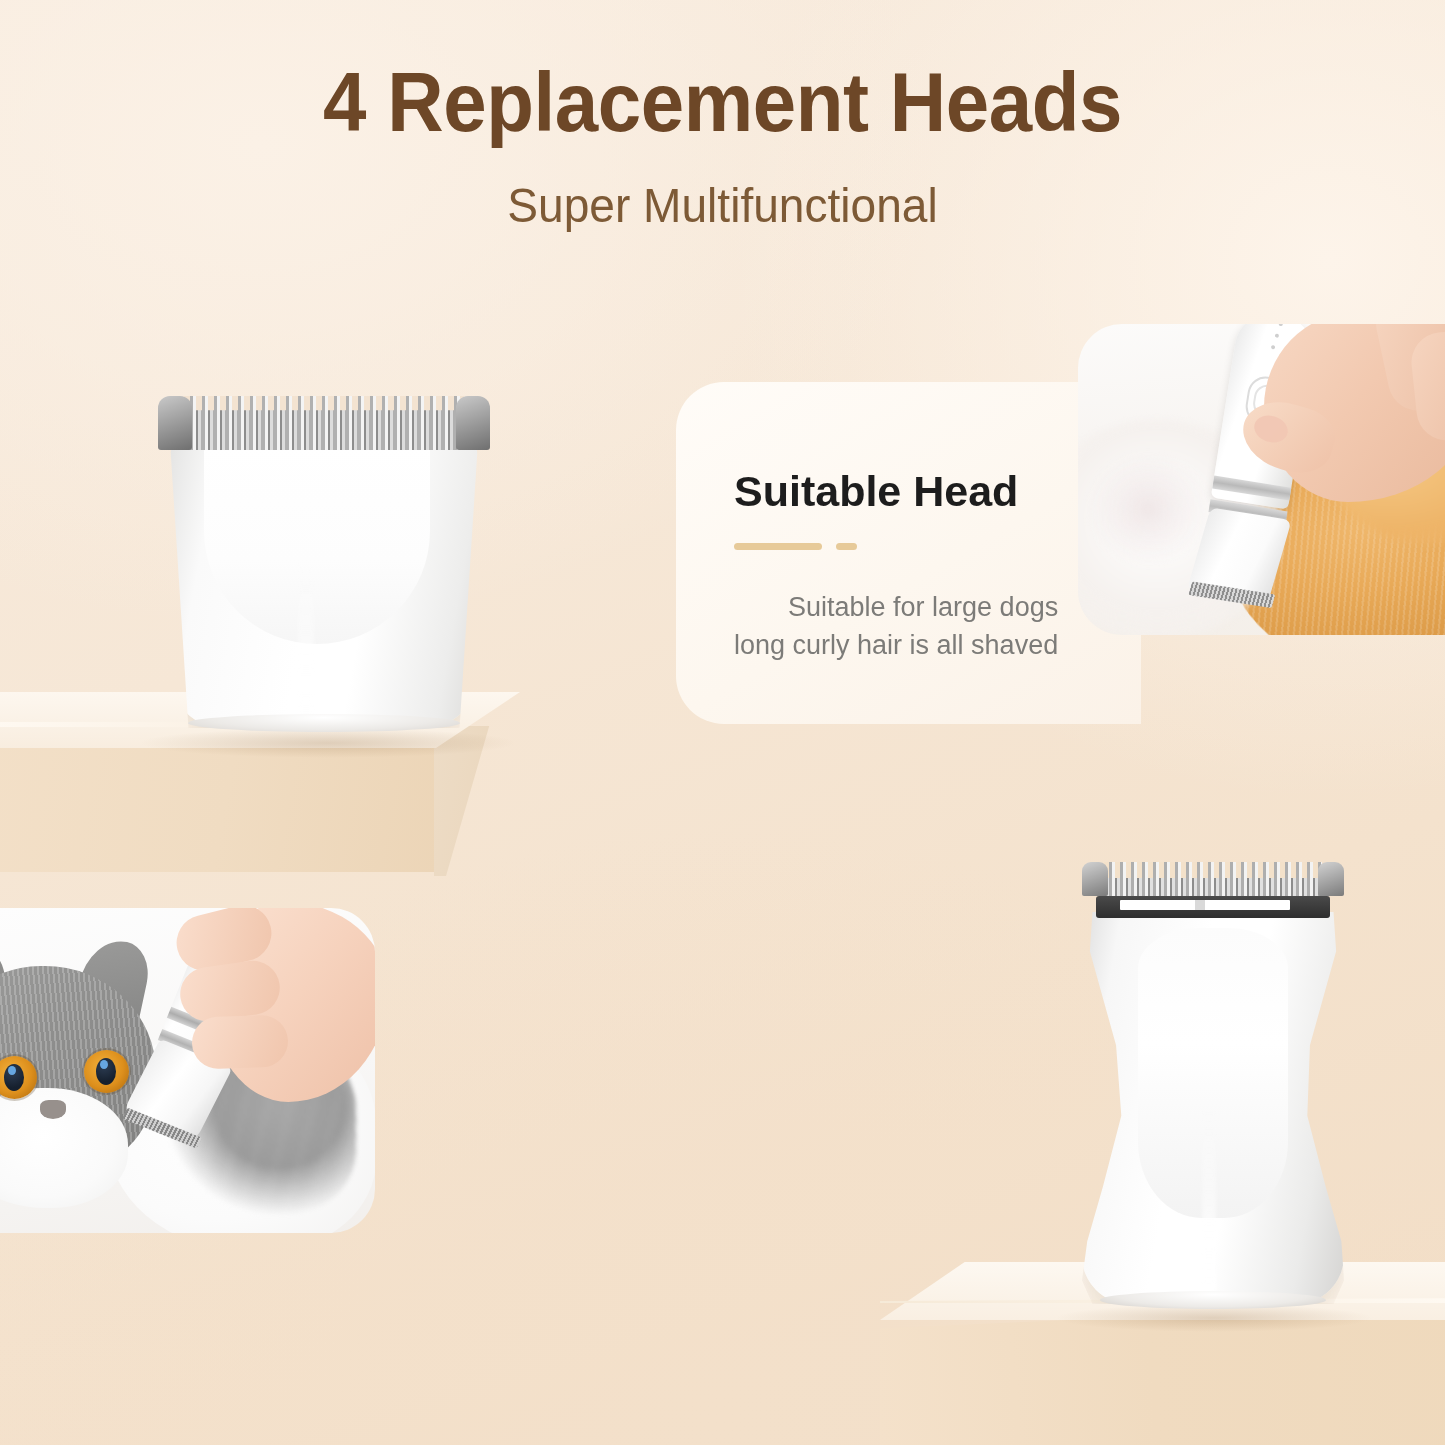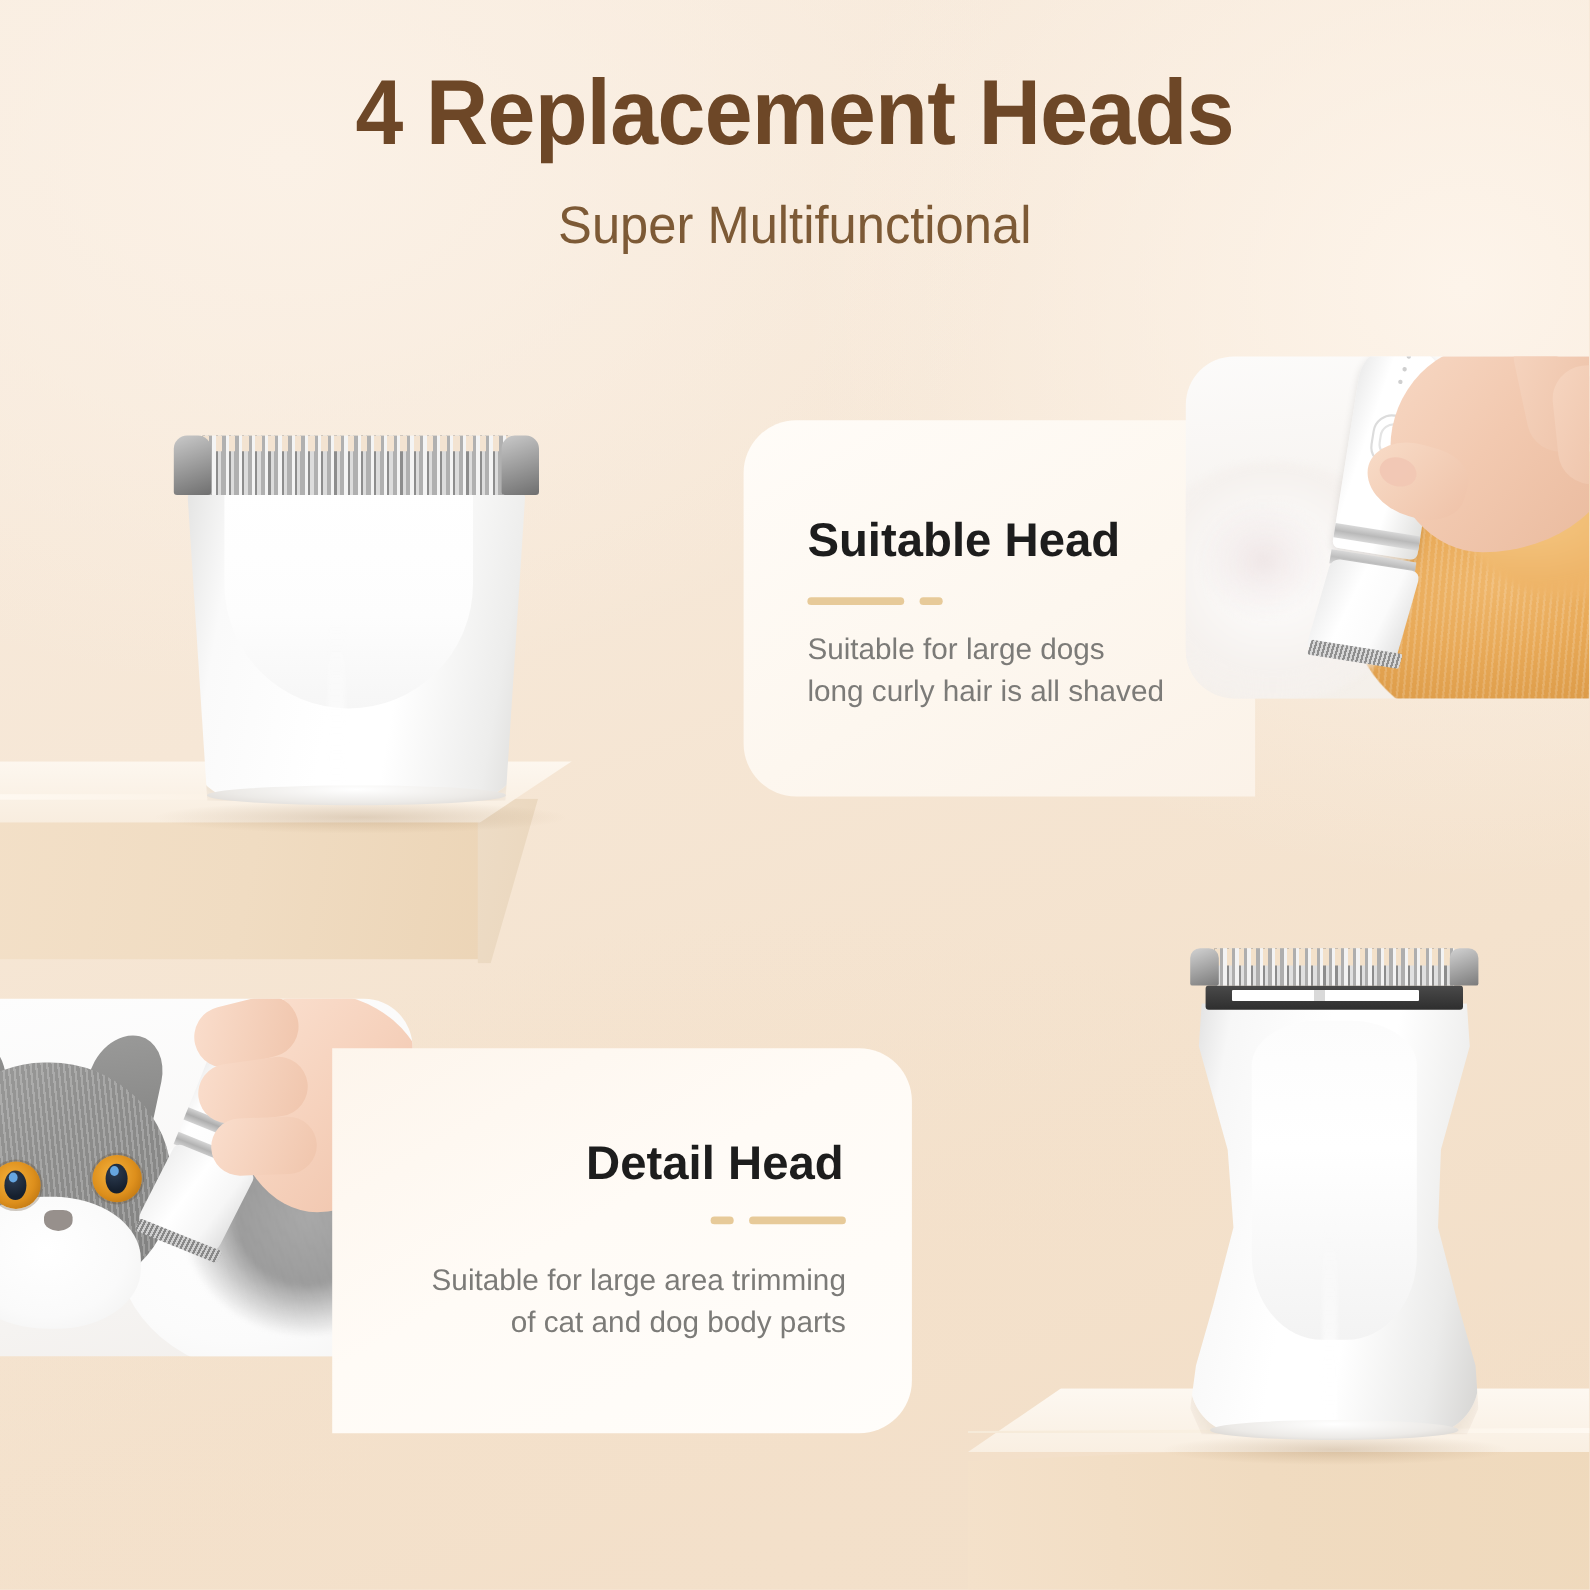--- a/index.html
+++ b/index.html
@@ -97,21 +97,21 @@
   .divider{position:absolute;display:flex;align-items:center;gap:14px;height:8px;}
   .card-standard .divider{left:58px;top:160px;}
   .card-detail .divider{right:60px;top:152px;}
   .dash-long{width:88px;height:7px;border-radius:4px;background:#e7ca99;}
   .dash-short{width:21px;height:7px;border-radius:4px;background:#e7ca99;}
 
   .head-desc{
     position:absolute;font-size:27px;line-height:1.42;color:#7c7b78;
     white-space:pre-line;
   }
-  .card-standard .head-desc{left:58px;top:189px;text-align:left;}
+  .card-standard .head-desc{left:58px;top:206px;text-align:right;}
   .card-detail .head-desc{right:60px;top:192px;text-align:right;}
 
   
   .photo-dog{
     position:absolute;left:1078px;top:324px;width:367px;height:311px;
     border-radius:44px 0 0 44px;overflow:hidden;
     background:linear-gradient(175deg,#fcfbfa 0%,#f7f4f1 40%,#f4efe9 100%);
   }
   .dog-fur{
     position:absolute;left:150px;top:92px;width:360px;height:260px;
@@ -512,29 +512,20 @@
       <div class="blade"></div>
     </div>
     <div class="cat-hand">
       <div class="palm"></div>
       <div class="fg g1"></div>
       <div class="fg g2"></div>
       <div class="fg g3"></div>
     </div>
   </div>
 
-  <div class="card card-detail">
-    <div class="head-title">Detail Head</div>
-    <div class="divider">
-      <span class="dash-short"></span>
-      <span class="dash-long"></span>
-    </div>
-    <div class="head-desc">Suitable for large area trimming
-of cat and dog body parts</div>
-  </div>
 
   <div class="ped ped-bot">
     <div class="face"></div>
     <div class="topface"></div>
     <div class="hi"></div>
   </div>
 
   <div class="prod-detail">
     <div class="shadow"></div>
     <div class="shell"></div>

